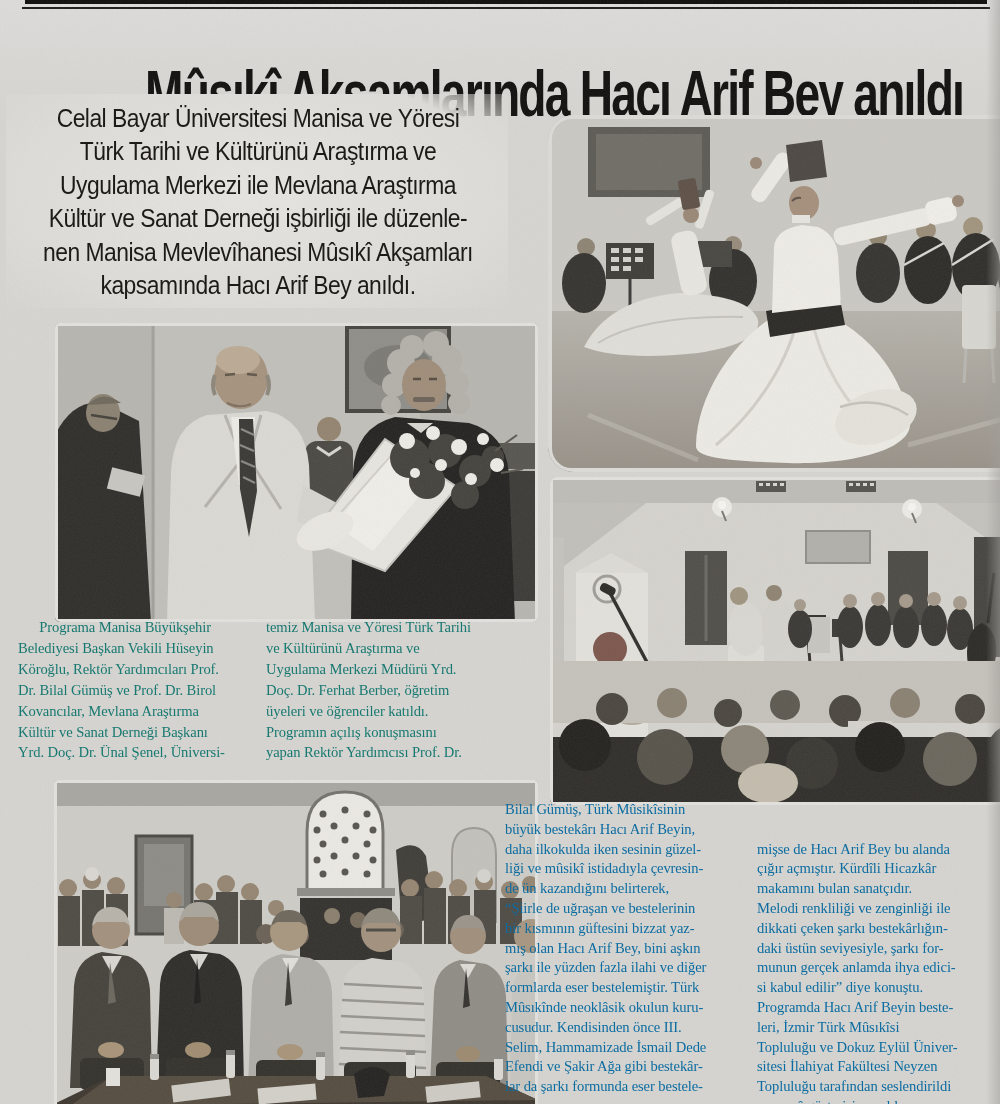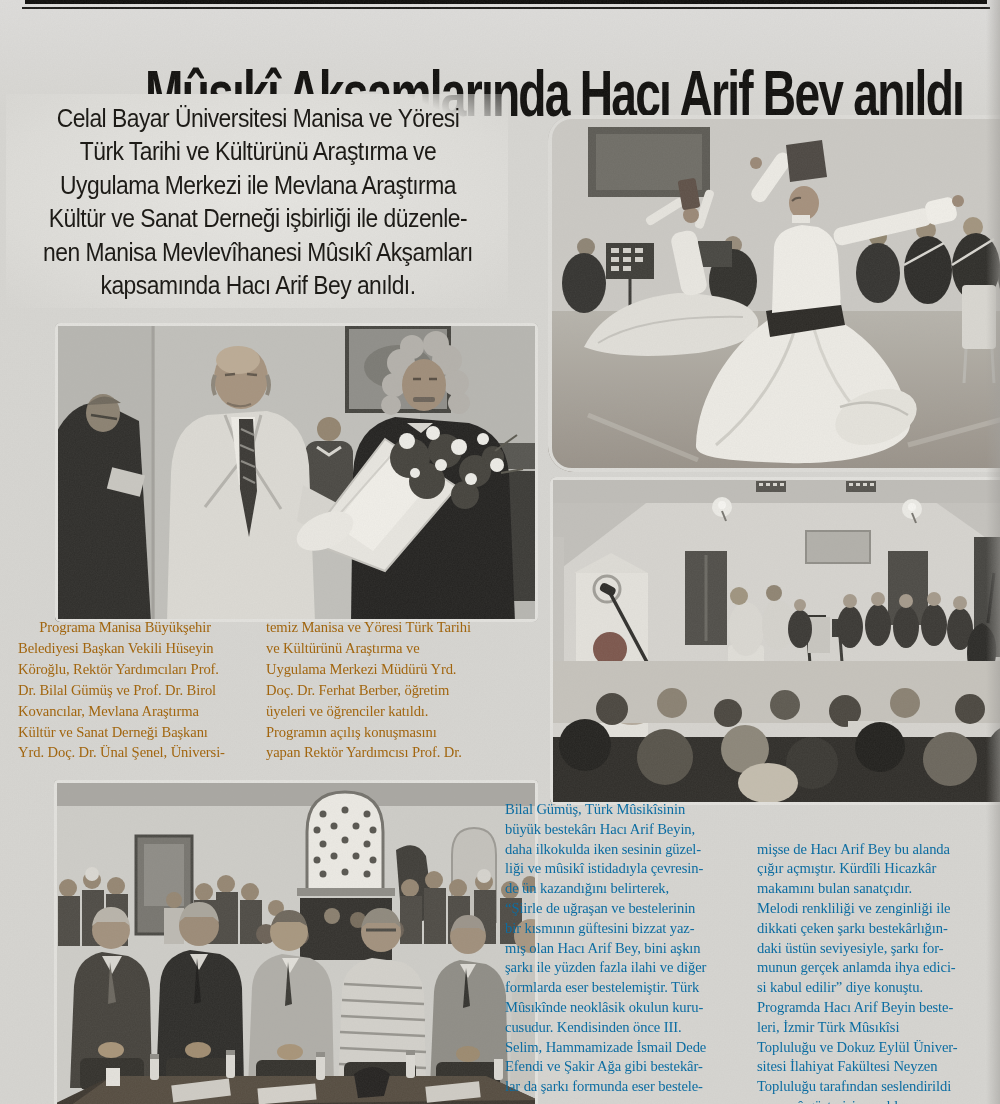--- a/index.html
+++ b/index.html
@@ -19,21 +19,21 @@
     transform:scaleX(0.71);transform-origin:50% 50%;white-space:pre;
   }
   .lead-bg{left:6px;top:94px;width:502px;height:214px;
     background:radial-gradient(ellipse at 50% 45%, #e7e6e2 0%, #deddd9 70%, rgba(222,221,217,0) 100%);}
   .lead{
     left:10px;top:102px;width:496px;text-align:center;
     font-family:"Liberation Sans",sans-serif;font-size:26px;line-height:33.4px;
     letter-spacing:-0.6px;color:#15130f;white-space:pre;
     transform:scaleX(0.88);transform-origin:50% 0;
   }
-  .cap{font-size:14.6px;line-height:20.9px;letter-spacing:-0.1px;color:#a16207;white-space:pre;}
+  .cap{font-size:14.6px;line-height:20.9px;letter-spacing:-0.1px;color:#0f766e;white-space:pre;}
   .cap1{left:18px;top:617px;width:236px;}
   .cap2{left:266px;top:617px;width:240px;}
   .art{font-size:14.6px;line-height:19.8px;letter-spacing:-0.1px;color:#0369a1;white-space:pre;}
   .art1{left:505px;top:800px;width:245px;}
   .art2{left:757px;top:800px;width:243px;}
   .photo{overflow:hidden;background:#b9b8b4;}
   .photo svg{display:block;width:100%;height:100%;}
   .ph1{left:508px;top:99px;width:490px;height:357px;border-radius:26px;}
   .ph2{left:15px;top:307px;width:483px;height:299px;border-radius:5px;}
   .ph3{left:510px;top:461px;width:477px;height:328px;border-radius:6px;}

